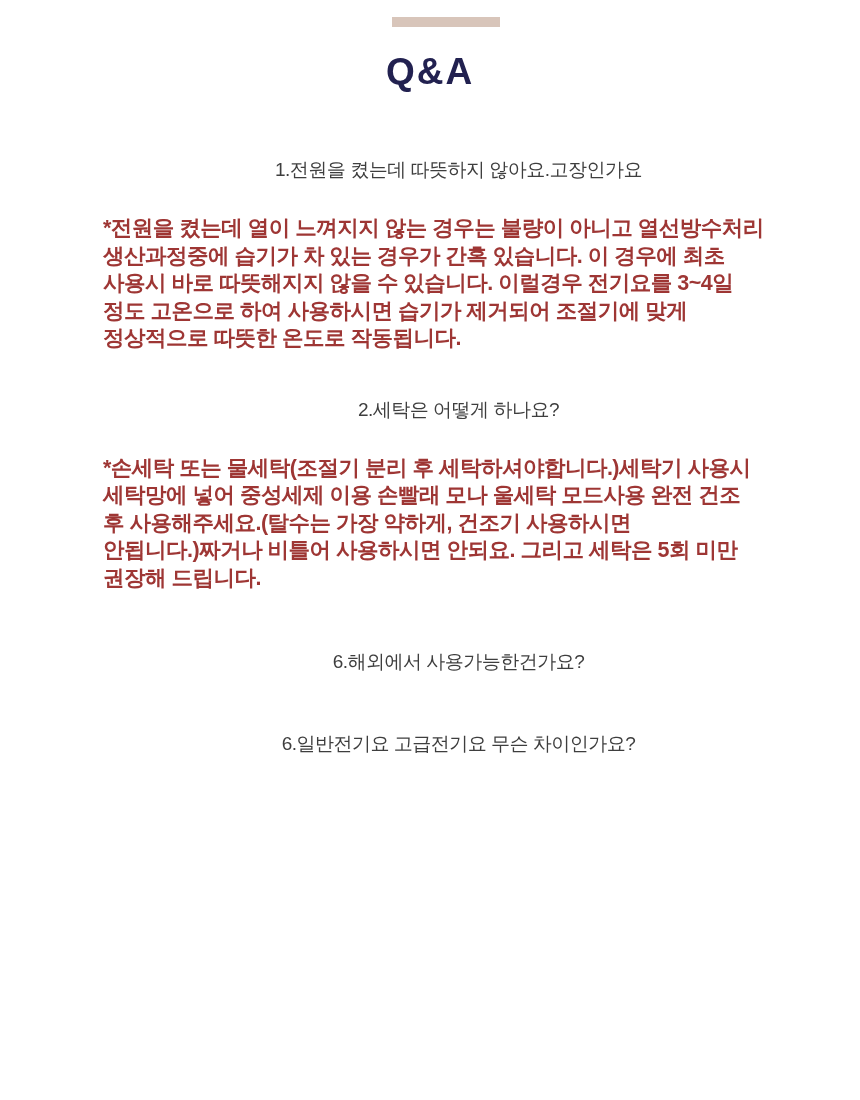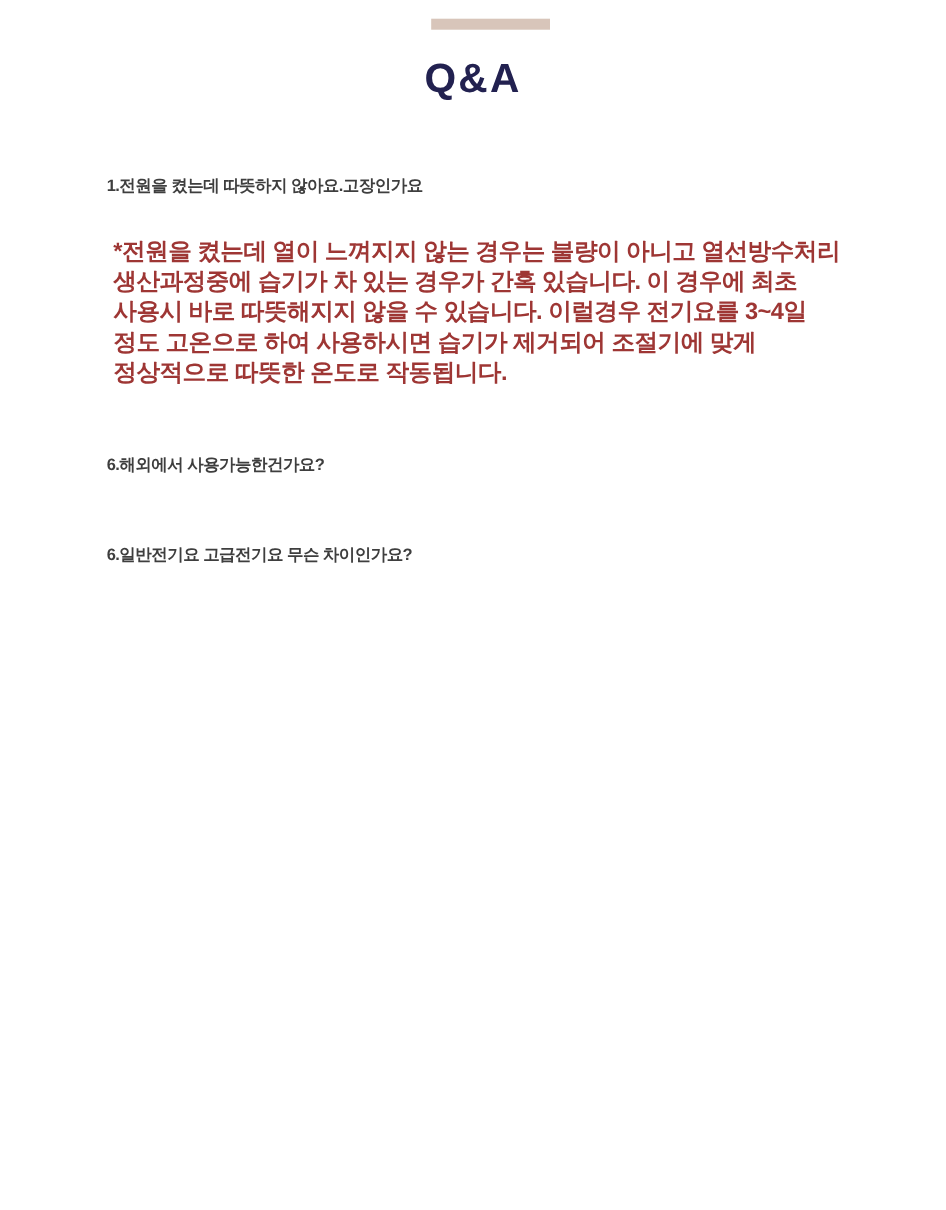--- a/index.html
+++ b/index.html
@@ -38,25 +38,26 @@
     padding-right: 40px;
   }
   .qa-item {
     margin-bottom: 58px;
   }
   .qa-item:first-child {
     margin-bottom: 45px;
   }
   .question {
     margin: 0;
-    font-size: 15px;
+    font-size: 19px;
     line-height: 24px;
-    font-weight: bold;
+    font-weight: normal;
     letter-spacing: -0.5px;
     color: var(--question_color, #3e3e3e);
+    text-align: center;
   }
   .answer {
     margin: 33px 0 0 6px;
     font-size: 21.5px;
     line-height: 27.5px;
     font-weight: 700;
     letter-spacing: -0.5px;
     color: var(--answer_color, #9e3634);
     white-space: pre;
   }
@@ -75,20 +76,26 @@
     <section class="qa-item">
       <h2 class="question">1.전원을 켰는데 따뜻하지 않아요.고장인가요</h2>
       <p class="answer">*전원을 켰는데 열이 느껴지지 않는 경우는 불량이 아니고 열선방수처리
 생산과정중에 습기가 차 있는 경우가 간혹 있습니다. 이 경우에 최초
 사용시 바로 따뜻해지지 않을 수 있습니다. 이럴경우 전기요를 3~4일
 정도 고온으로 하여 사용하시면 습기가 제거되어 조절기에 맞게
 정상적으로 따뜻한 온도로 작동됩니다.</p>
     </section>
 
     <section class="qa-item">
+      <h2 class="question">2.세탁은 어떻게 하나요?</h2>
+      <p class="answer">*손세탁 또는 물세탁(조절기 분리 후 세탁하셔야합니다.)세탁기 사용시
+세탁망에 넣어 중성세제 이용 손빨래 모나 울세탁 모드사용 완전 건조
+후 사용해주세요.(탈수는 가장 약하게, 건조기 사용하시면
+안됩니다.)짜거나 비틀어 사용하시면 안되요. 그리고 세탁은 5회 미만
+권장해 드립니다.</p>
     </section>
 
     <section class="qa-item">
       <h2 class="question">6.해외에서 사용가능한건가요?</h2>
     </section>
 
     <section class="qa-item">
       <h2 class="question">6.일반전기요 고급전기요 무슨 차이인가요?</h2>
     </section>
 

